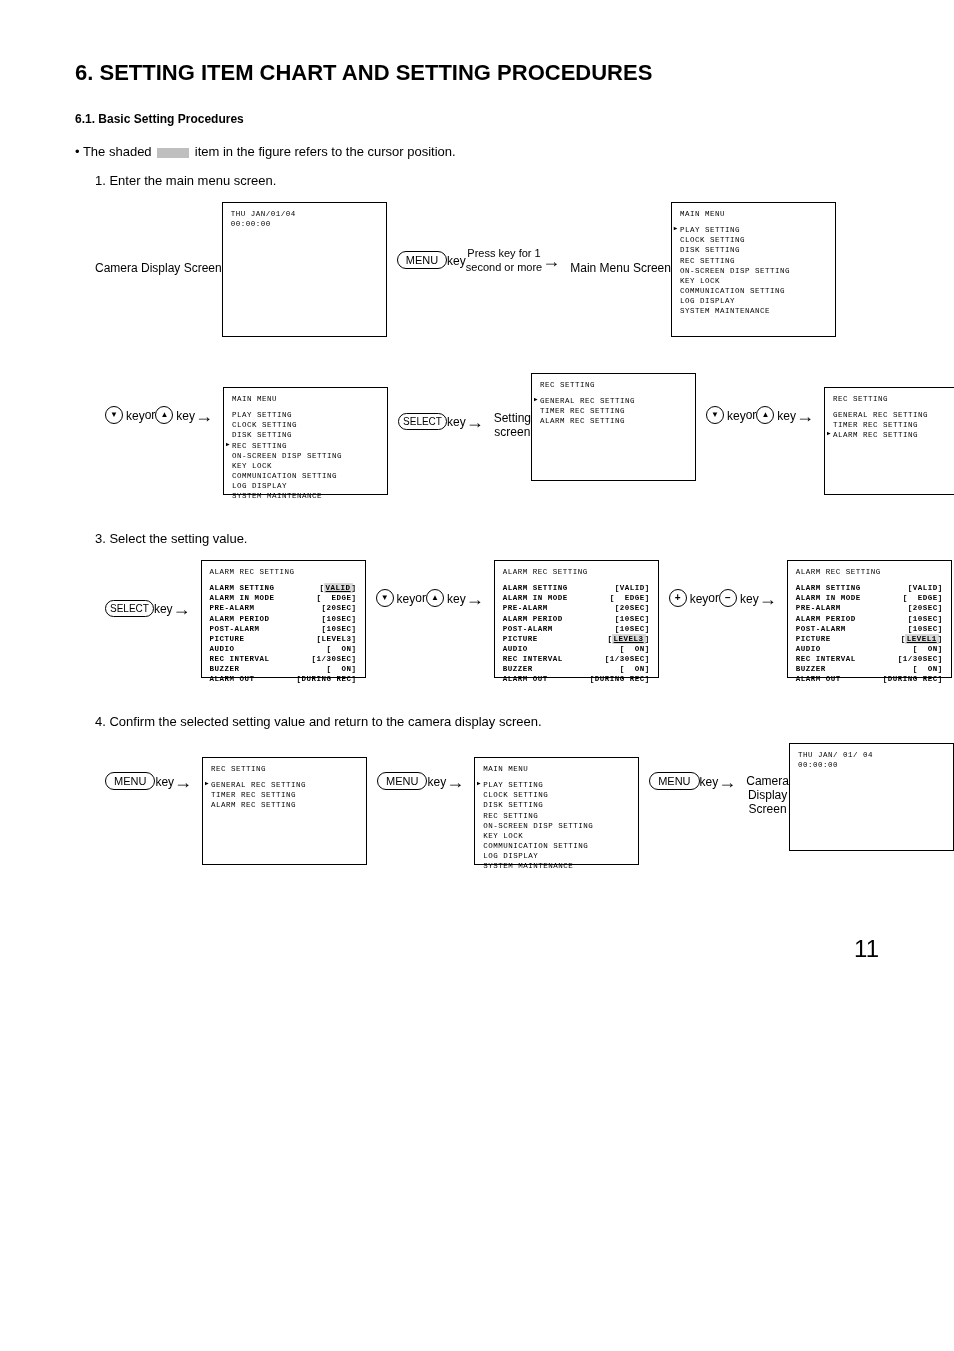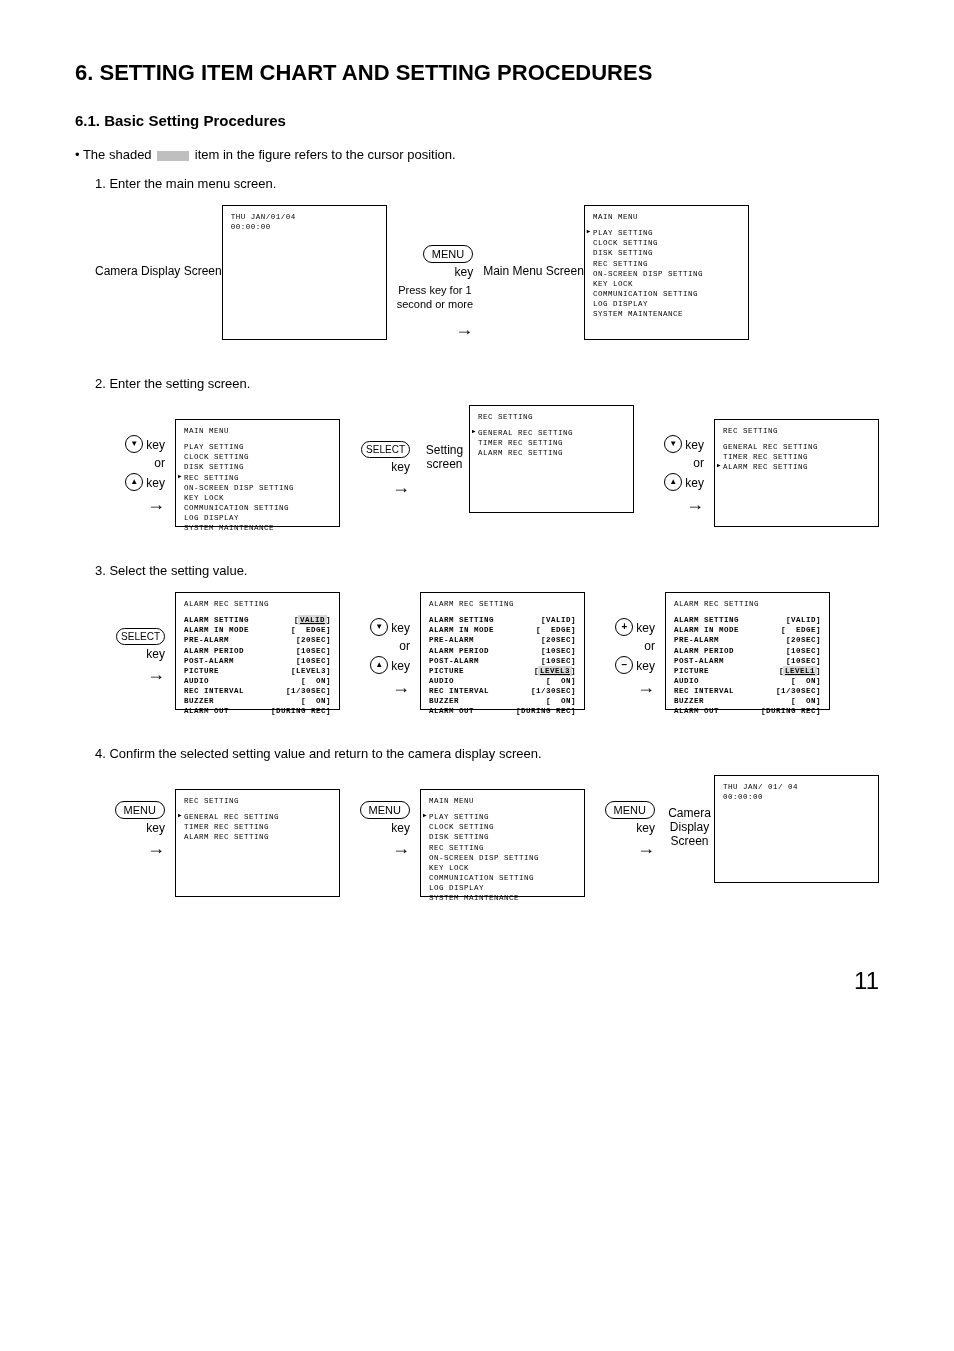--- a/index.html
+++ b/index.html
@@ -5,21 +5,21 @@
   * { box-sizing: border-box; }
   body {
     font-family: Arial, Helvetica, sans-serif;
     margin: 0;
     padding: 60px 75px 30px 75px;
     width: 954px;
     color: #000;
     background: #fff;
   }
   h1 { font-size: 22px; font-weight: bold; margin: 0 0 26px 0; }
-  h2 { font-size: 15px; font-weight: bold; margin: 0 0 18px 0; }
+  h2 { font-size: 12px; font-weight: bold; margin: 0 0 18px 0; }
   .body-text { font-size: 13px; margin: 0 0 14px 0; }
   .shaded-box {
     display: inline-block; width: 32px; height: 10px;
     background: #bfbfbf; vertical-align: middle; margin: 0 2px;
   }
   .step { margin-bottom: 36px; padding-left: 20px; }
   .row { display: flex; align-items: flex-start; margin-top: 10px; }
   .label-above { font-size: 12px; text-align: center; margin-bottom: 4px; }
   .screen-box {
     border: 1px solid #000; width: 165px; height: 135px;
@@ -28,21 +28,21 @@
     position: relative; flex-shrink: 0;
   }
   .screen-box.small { height: 108px; }
   .screen-box.tiny { height: 118px; }
   .screen-title { margin-bottom: 6px; }
   .menu-list div { white-space: pre; }
   .cursor::before { content: "\25B6"; font-size: 6px; position: absolute; right: 100%; margin-right: 2px; }
   .cursor { position: relative; }
   .highlight { text-decoration: underline; padding: 0 1px; position: relative; }
   .highlight::before { content:""; position:absolute; inset:-1px -1px -1px -1px; background:#d9d9d9; z-index:-1; }
-  .key-col { display:flex; flex-direction:column; align-items:flex-end; justify-content:center; padding: 0 10px; font-size:12px; flex-shrink:0; min-width:80px; }
+  .key-col { display:flex; flex-direction:row; align-items:center; justify-content:center; padding: 0 10px; font-size:12px; flex-shrink:0; min-width:80px; }
   .key-btn {
     border: 1px solid #000; border-radius: 10px; padding: 2px 8px;
     font-size: 11px; text-align:center; display:inline-block; min-width: 36px;
   }
   .key-btn.select { padding: 2px 4px; font-size:10px; }
   .key-label { font-size: 12px; margin-top: 2px; }
   .arrow-right { font-size: 18px; margin-top: 3px; }
   .note-text { font-size: 11px; text-align:center; line-height:1.3; margin:4px 0; }
   .or-text { font-size:12px; margin: 3px 0; }
   .triangle-down::before { content:"\25BC"; font-size:8px; }
@@ -101,21 +101,20 @@
           <div>COMMUNICATION SETTING</div>
           <div>LOG DISPLAY</div>
           <div>SYSTEM MAINTENANCE</div>
         </div>
       </div>
     </div>
   </div>
 </div>
 
 <div class="step">
-  <p class="body-text">2. Enter the setting screen.</p>
   <div class="row">
     <div class="key-col" style="padding-top:30px;">
       <div class="key-row">
           <span class="circle-key triangle-down"></span>
           <span class="key-label">key</span>
         </div>
       <div class="or-text">or</div>
       <div class="key-row">
           <span class="circle-key triangle-up"></span>
           <span class="key-label">key</span>

